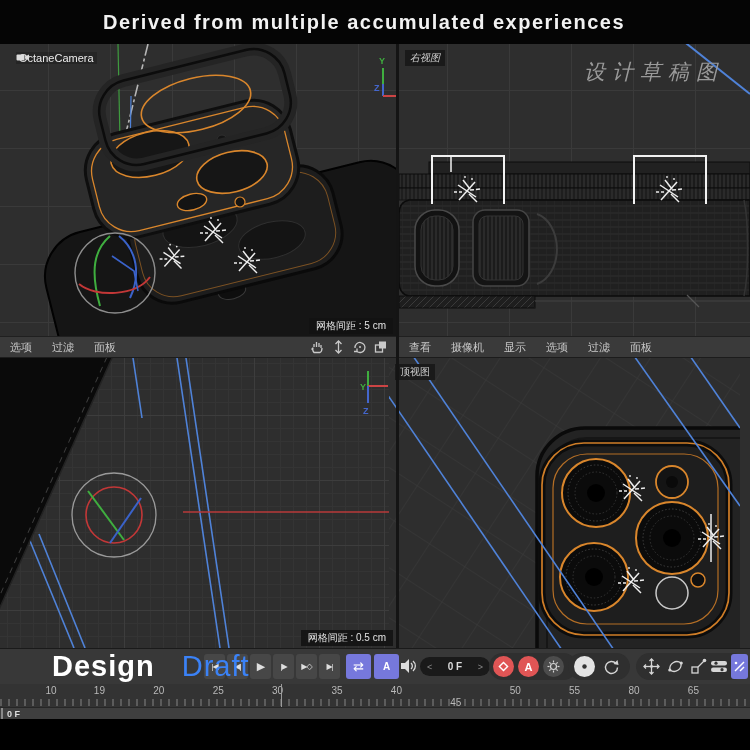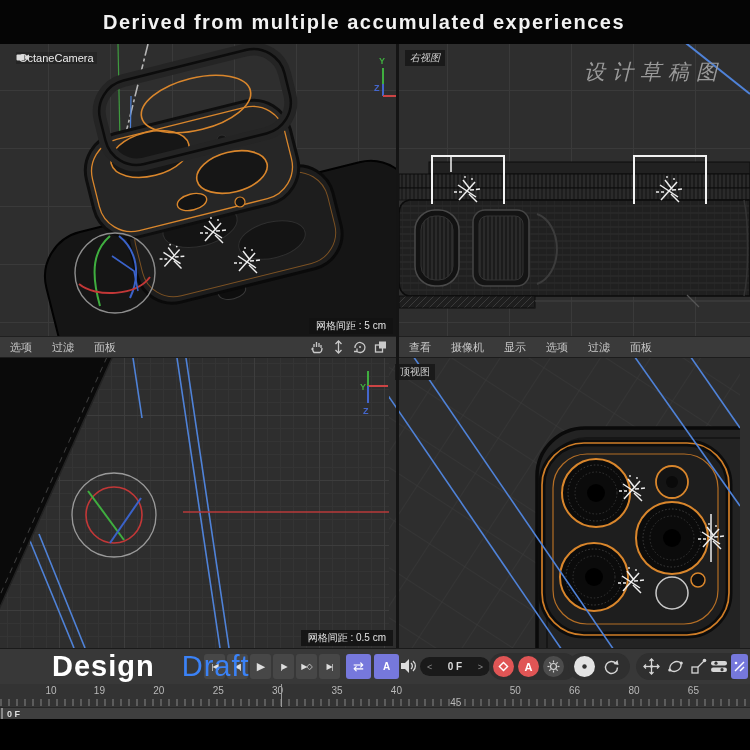--- a/index.html
+++ b/index.html
@@ -444,21 +444,21 @@
     <div>
         <span class="tick-num" style="left: 40px; margin-left: 11px;">10</span>
         <span class="tick-num" style="left: 99.4px;">19</span>
         <span class="tick-num" style="left: 158.8px;">20</span>
         <span class="tick-num" style="left: 218.2px;">25</span>
         <span class="tick-num" style="left: 277.6px;">30</span>
         <span class="tick-num" style="left: 337px;">35</span>
         <span class="tick-num" style="left: 396.4px;">40</span>
         <span class="tick-num" style="left: 455.8px; margin-top: 12px;">45</span>
         <span class="tick-num" style="left: 515.2px; text-align: center;">50</span>
-        <span class="tick-num" style="left: 574.6px;">66</span>
+        <span class="tick-num" style="left: 574.6px;">55</span>
         <span class="tick-num" style="left: 634px;">80</span>
         <span class="tick-num" style="left: 693.4px;">65</span>
       </div>
     <div id="ruler-ticks"></div>
     <div id="playhead-30"></div>
   </div>
 
   <div id="framestrip">
     <span class="edge"></span>
     <span>0 F</span>

